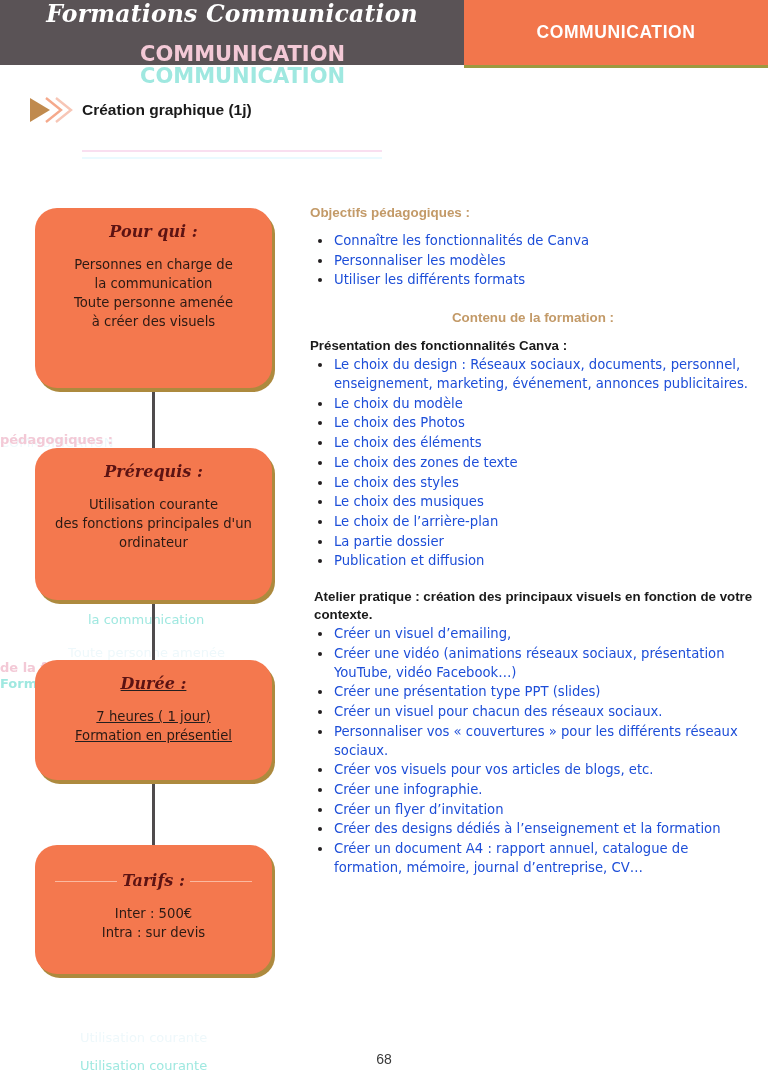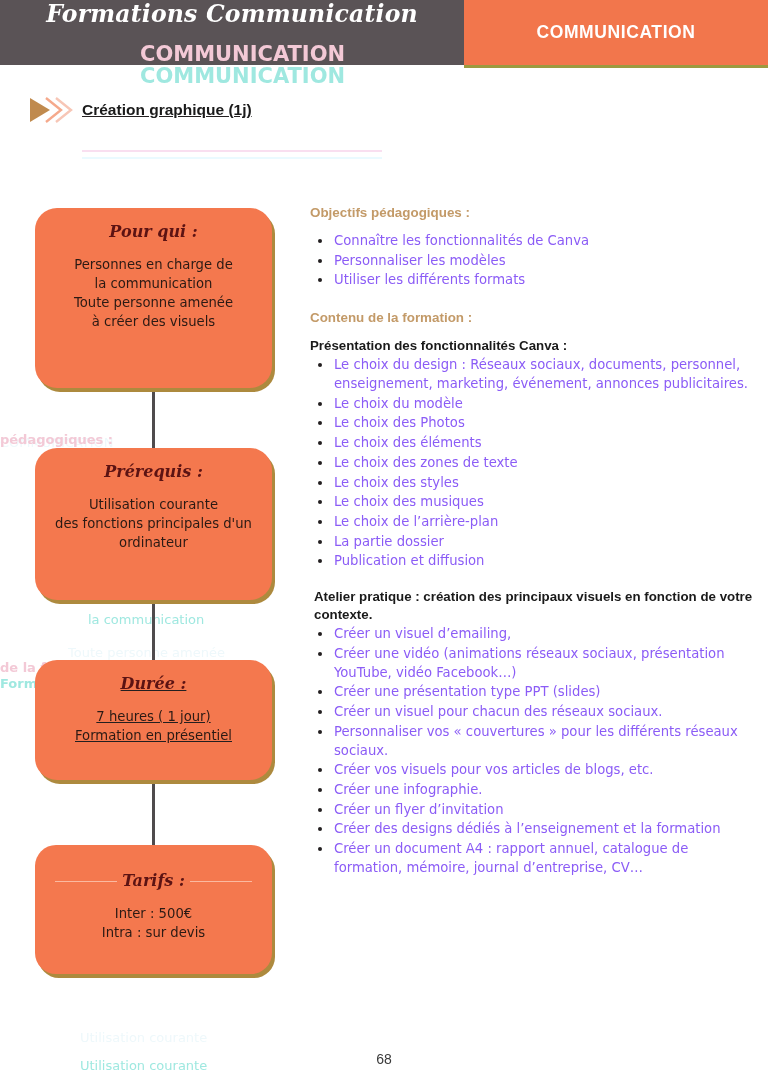--- a/index.html
+++ b/index.html
@@ -75,21 +75,20 @@
   .ghost-grn    { color: #d8efe4; }
 
   
   .title-row {
     position: absolute;
     top: 94px;
     left: 28px;
     display: flex;
     align-items: center;
     height: 32px;
-    text-decoration: underline;
   }
   .arrow-icon {
     width: 48px;
     height: 30px;
     position: relative;
     flex: 0 0 auto;
   }
   .page-title {
     font-family: "Liberation Sans", sans-serif;
     font-weight: 700;
@@ -169,34 +168,34 @@
     left: 310px;
     width: 446px;
   }
   .section-head {
     font-family: "Liberation Sans", sans-serif;
     font-weight: 700;
     font-size: 13.4px;
     color: #c39a68;
     margin: 0 0 12px 0;
   }
-  .section-head.spaced-top { margin-top: 20px; }
+  .section-head.spaced-top { margin-top: 20px; text-align: center; }
 
   ul.bullets {
     list-style: none;
     margin: 0 0 0 0;
     padding: 0;
   }
   ul.bullets li {
     position: relative;
     padding-left: 24px;
     font-family: "DejaVu Sans", sans-serif;
     font-size: 13.2px;
     line-height: 1.42;
-    color: #8b5cf6;
+    color: #1d4ed8;
     margin-bottom: 1px;
   }
   ul.bullets li::before {
     content: "";
     position: absolute;
     left: 8px;
     top: 7px;
     width: 4px;
     height: 4px;
     border-radius: 50%;
@@ -294,21 +293,21 @@
   </div>
 
   <div class="card" style="top:660px; height:120px;text-decoration:underline;">
     <span class="card-title">Durée :</span>
     <div class="card-body">
       <div>7 heures ( 1 jour)</div>
       <div>Formation en présentiel</div>
     </div>
   </div>
 
-  <div class="card" style="top:845px; height:129px; padding-top:26px;border-radius:21px;">
+  <div class="card" style="top:845px; height:129px; padding-top:26px;">
     <span class="card-title ruled">Tarifs :</span>
     <div class="card-body" style="margin-top:12px;">
       <div>Inter : 500€</div>
       <div>Intra : sur devis</div>
     </div>
   </div>
 </div>
 
 <div class="content">
 

